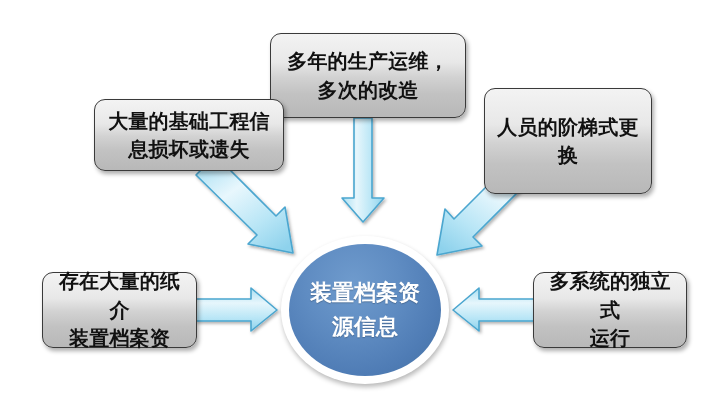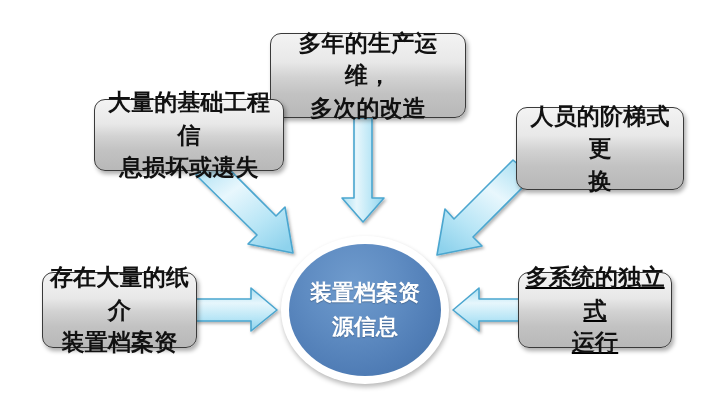--- a/index.html
+++ b/index.html
@@ -39,21 +39,21 @@
         #b8b8b8 100%);
     box-shadow: 2px 3px 4px rgba(0,0,0,0.32);
     display: flex;
     align-items: center;
     justify-content: center;
     z-index: 5;
   }
   .node-text {
     color: #111111;
     font-weight: bold;
-    font-size: 23px;
+    font-size: 20px;
     line-height: 1.42;
     text-align: center;
     letter-spacing: 0.2px;
     padding: 0 6px;
     white-space: pre-line;
   }
 
   
   #center-node {
     position: absolute;
@@ -152,31 +152,31 @@
   <div class="node-box" id="node-top" style="left:270px; top:33px; width:196px; height:85px;">
     <div class="node-text">多年的生产运维，
 多次的改造</div>
   </div>
 
   <div class="node-box" id="node-top-left" style="left:70px; top:99px; width:190px; height:72px;margin-left:24px;">
     <div class="node-text">大量的基础工程信
 息损坏或遗失</div>
   </div>
 
-  <div class="node-box" id="node-top-right" style="left:516px; top:88px; width:168px; height:83px;margin-top:19px;">
+  <div class="node-box" id="node-top-right" style="left:484px; top:88px; width:168px; height:106px;">
     <div class="node-text">人员的阶梯式更
 换</div>
   </div>
 
   <div class="node-box" id="node-bottom-left" style="left:42px; top:272px; width:155px; height:76px;">
     <div class="node-text">存在大量的纸介
 装置档案资</div>
   </div>
 
-  <div class="node-box" id="node-bottom-right" style="left:518px; top:272px; width:154px; height:76px;text-decoration:underline;">
+  <div class="node-box" id="node-bottom-right" style="left:533px; top:272px; width:154px; height:76px;">
     <div class="node-text">多系统的独立式
 运行</div>
   </div>
 
   <div id="center-node">
     <div id="center-disc">
       <div id="center-label">装置档案资
 源信息</div>
     </div>
   </div>

